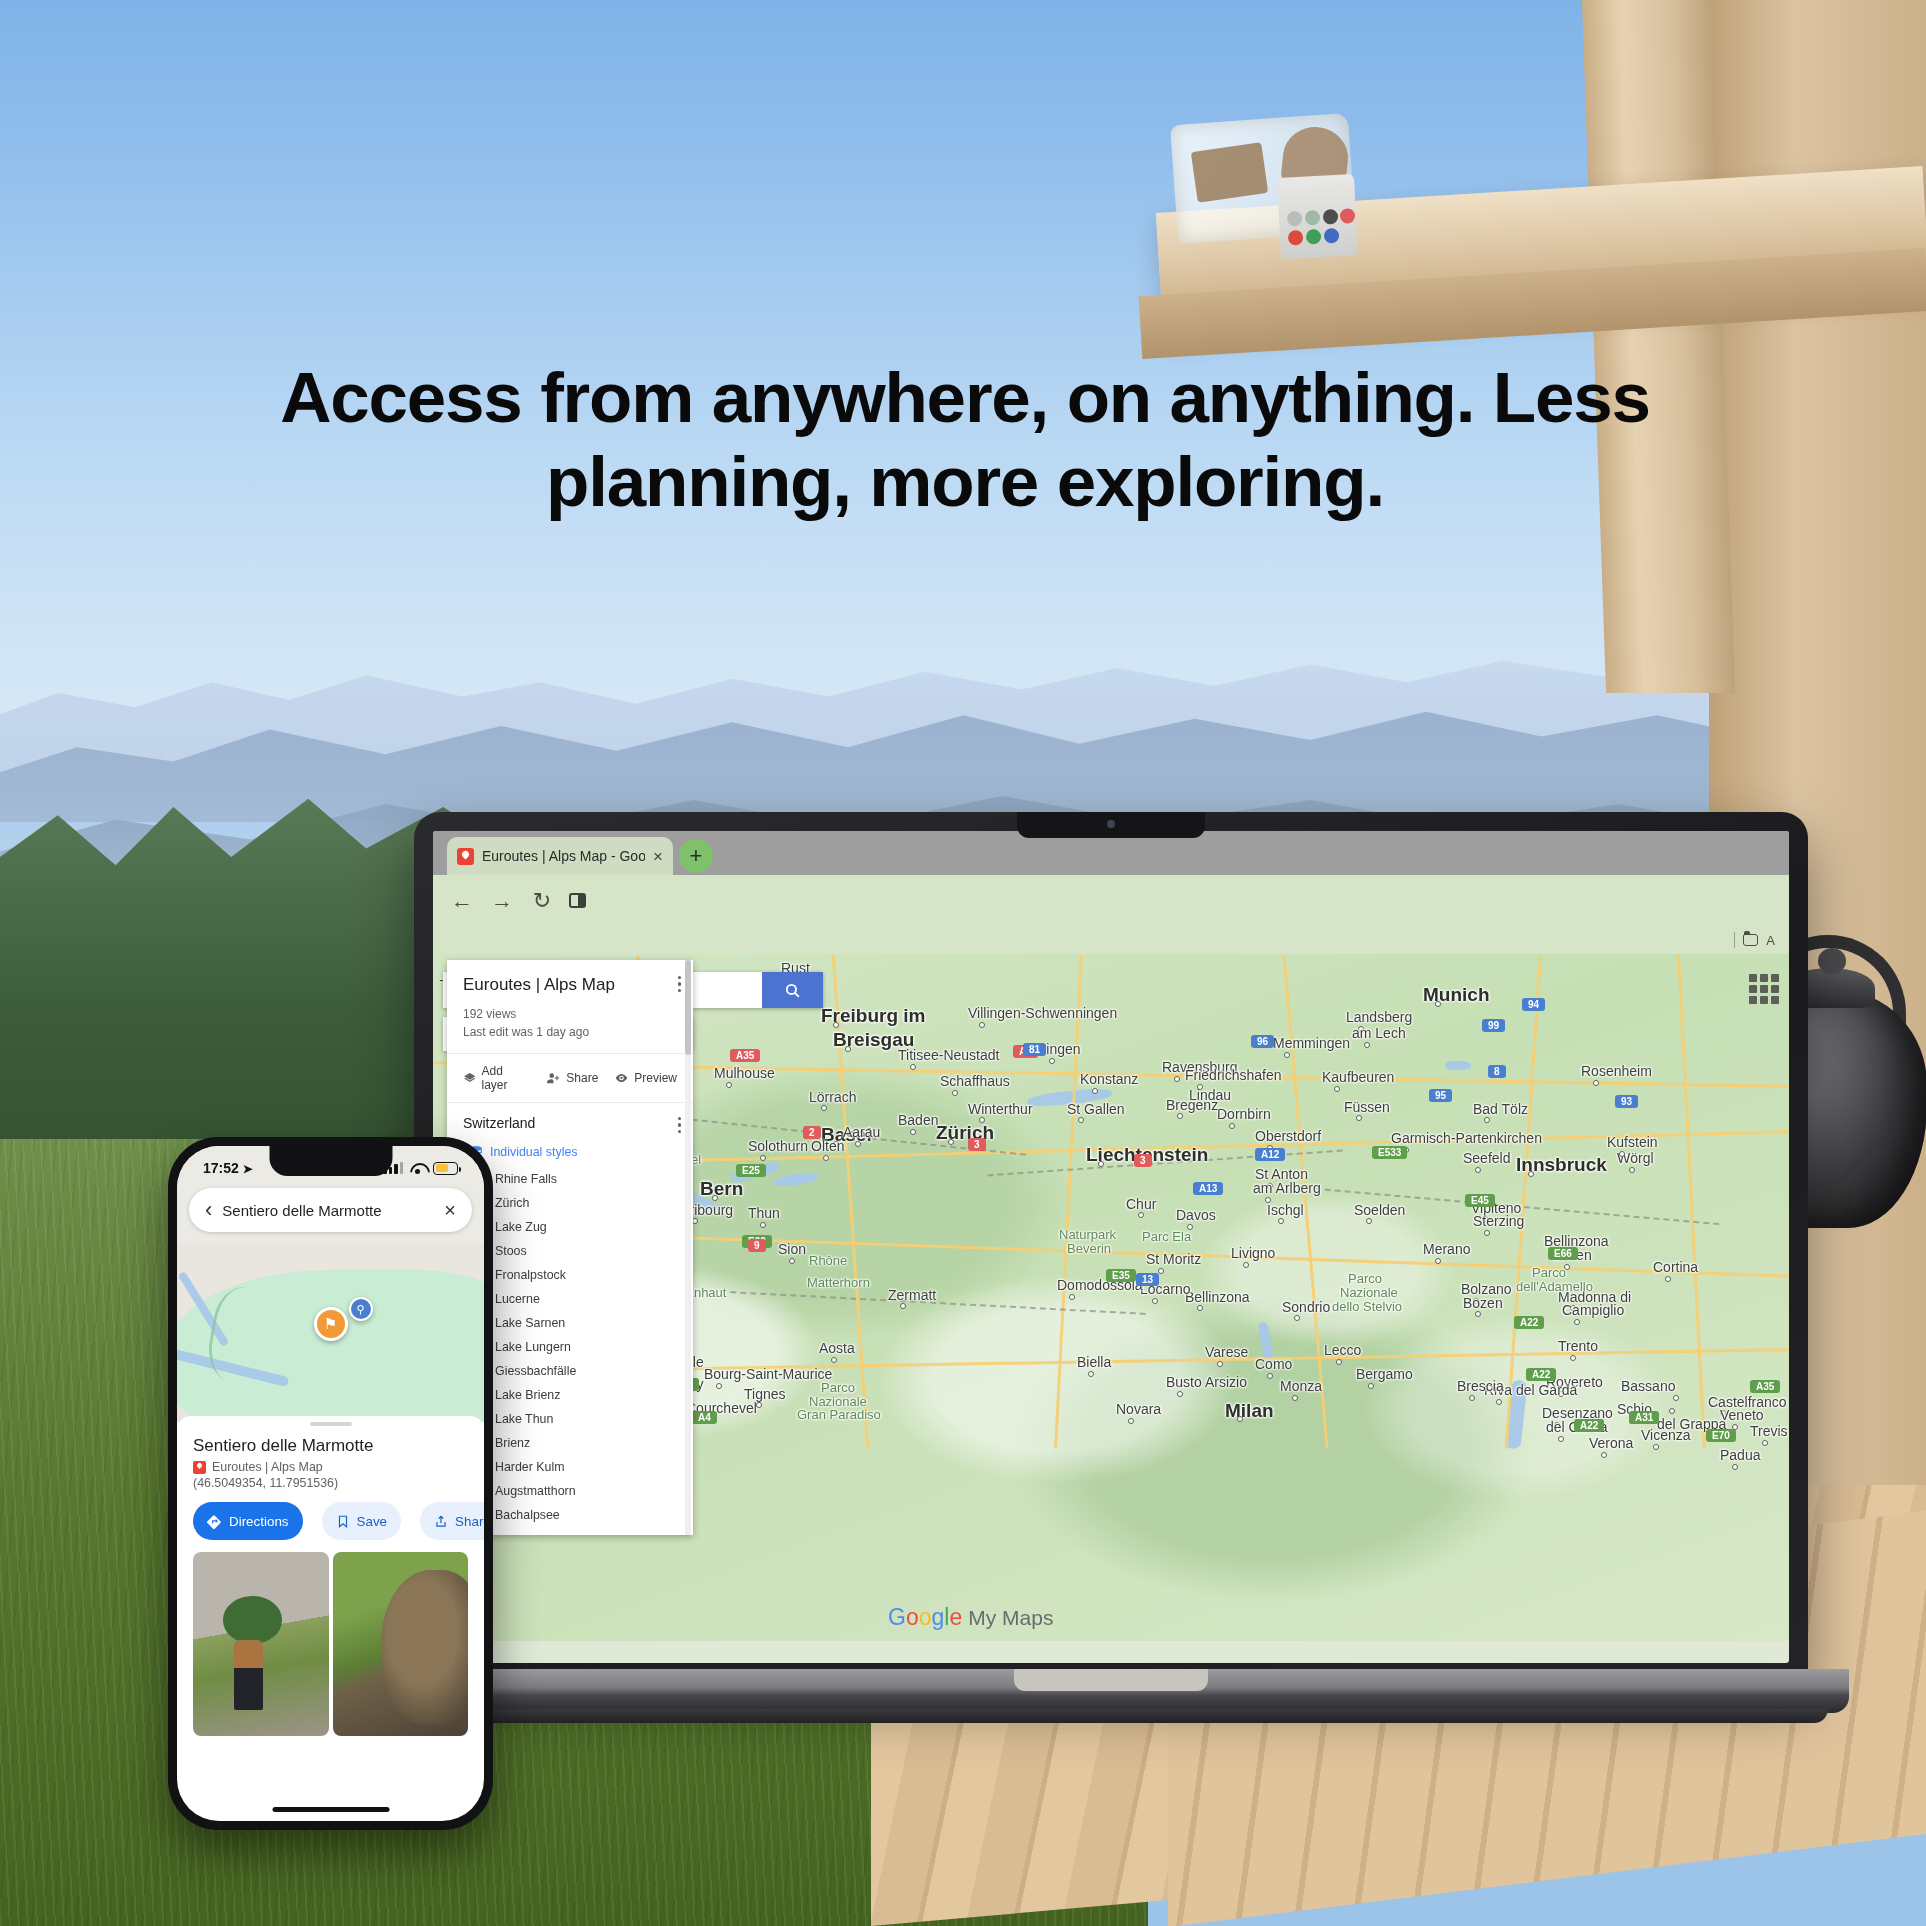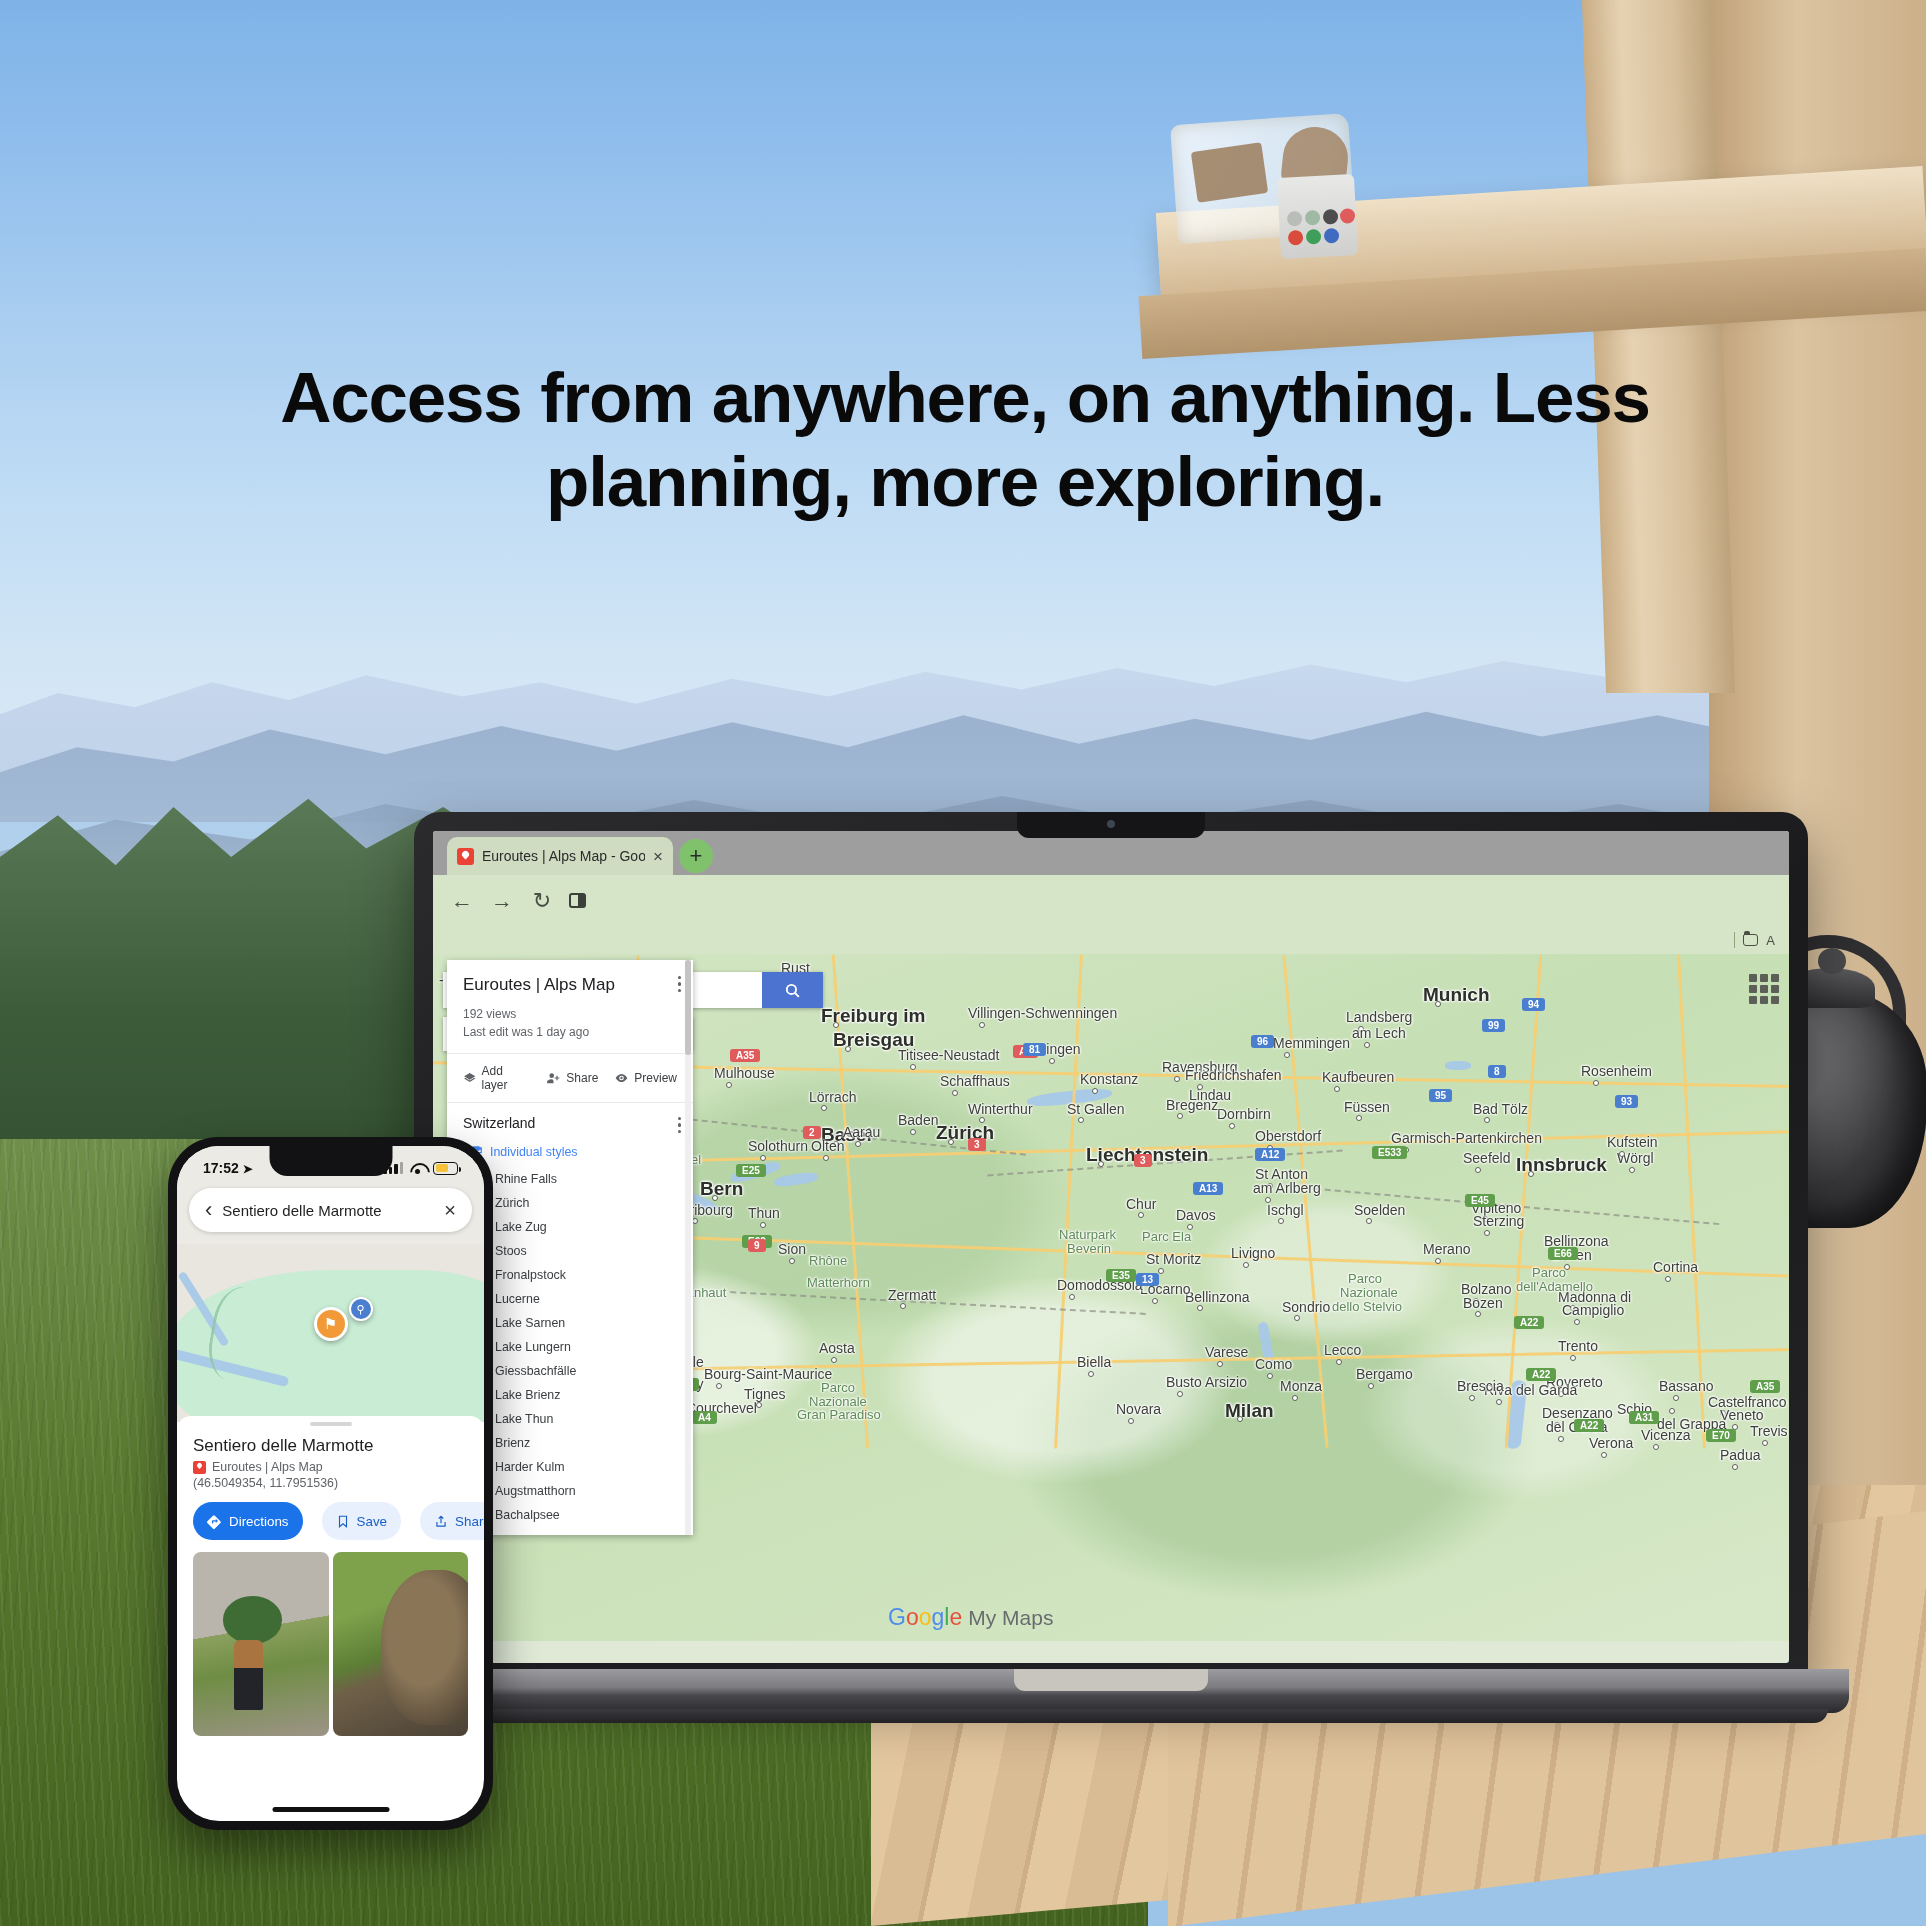--- a/index.html
+++ b/index.html
@@ -599,21 +599,21 @@
             <div class="mlabel park" style="left: 1083px; top: 325px;">dell'Adamello</div>
             <div class="mlabel park" style="left: 915px; top: 317px;">Parco</div>
             <div class="mlabel park" style="left: 907px; top: 331px;">Nazionale</div>
             <div class="mlabel park" style="left: 899px; top: 345px;">dello Stelvio</div>
             <div class="mlabel mid" style="left: 1125px; top: 384px;">Trento</div>
             <div class="mdot" style="left: 1137px; top: 401px;"></div>
             <div class="mlabel mid" style="left: 1113px; top: 420px;">Rovereto</div>
             <div class="mdot" style="left: 1125px; top: 437px;"></div>
             <div class="mlabel mid" style="left: 1051px; top: 428px;">Riva del Garda</div>
             <div class="mdot" style="left: 1063px; top: 445px;"></div>
-            <div class="mlabel mid" style="left: 1226px; top: 424px;">Bassano</div>
+            <div class="mlabel mid" style="left: 1188px; top: 424px;">Bassano</div>
             <div class="mdot" style="left: 1240px; top: 441px;"></div>
             <div class="mlabel mid" style="left: 1224px; top: 462px;">del Grappa</div>
             <div class="mdot" style="left: 1236px; top: 454px;"></div>
             <div class="mlabel mid" style="left: 1184px; top: 447px;">Schio</div>
             <div class="mdot" style="left: 1196px; top: 464px;"></div>
             <div class="mlabel mid" style="left: 1275px; top: 440px;">Castelfranco</div>
             <div class="mdot" style="left: 1287px; top: 456px;"></div>
             <div class="mlabel mid" style="left: 1287px; top: 453px;">Veneto</div>
             <div class="mdot" style="left: 1299px; top: 470px;"></div>
             <div class="mlabel mid" style="left: 1208px; top: 473px;">Vicenza</div>

